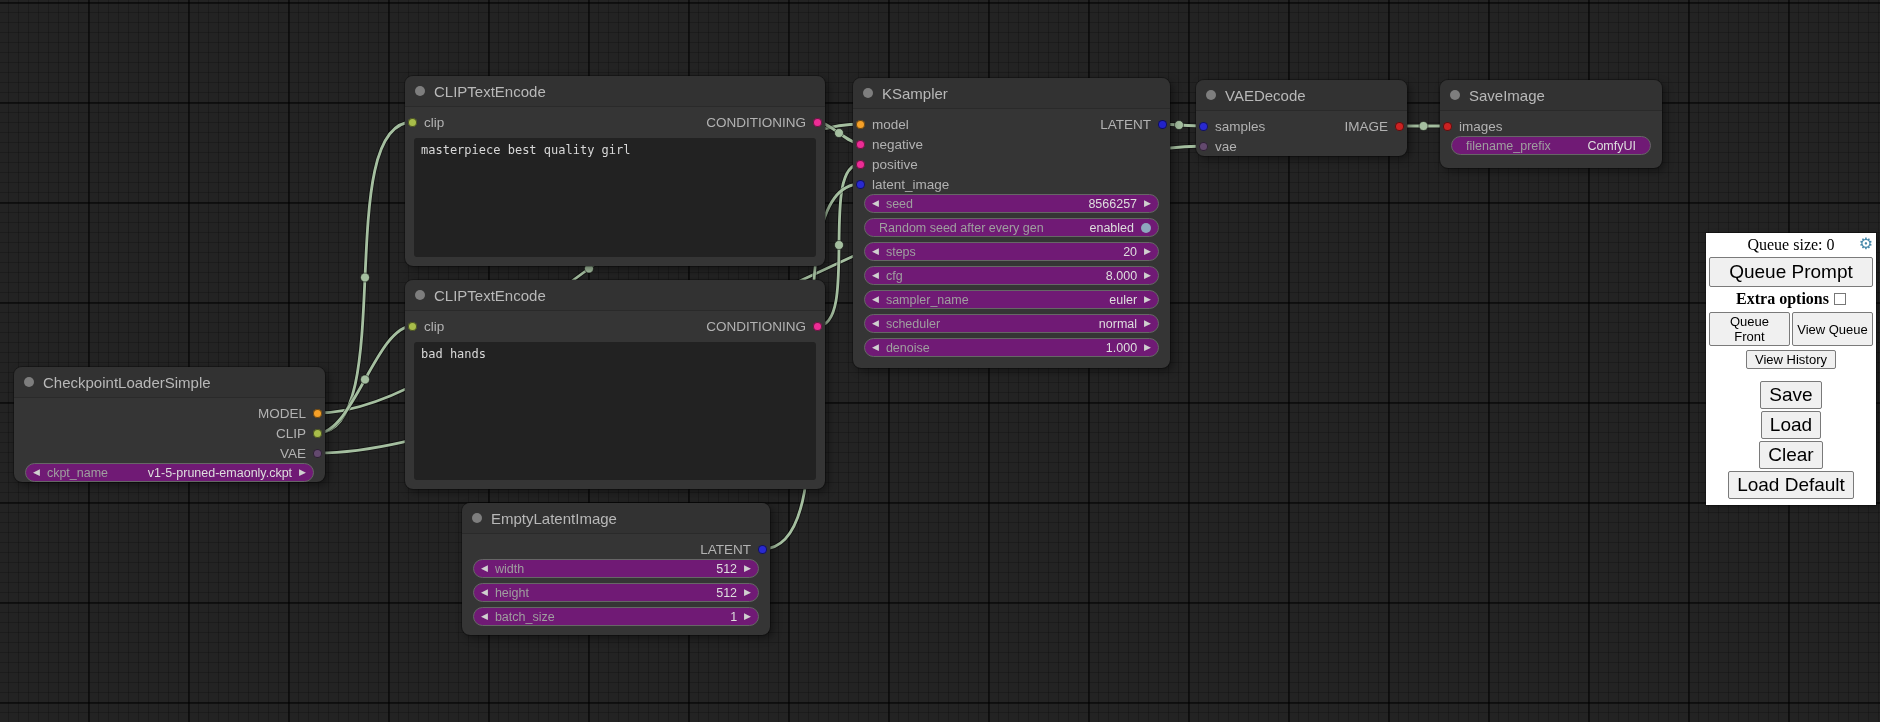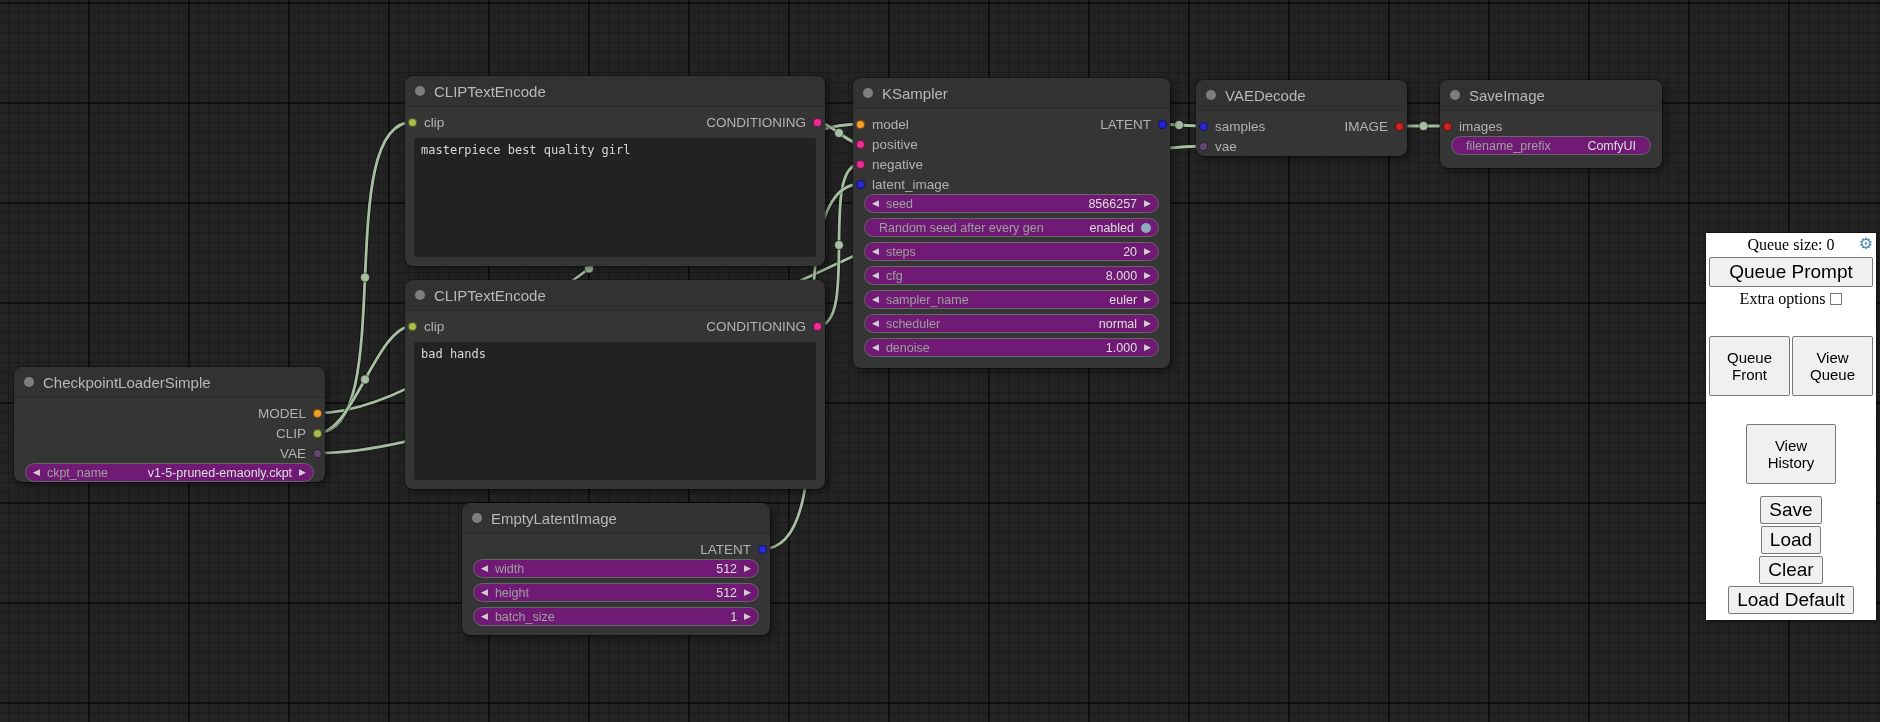--- a/index.html
+++ b/index.html
@@ -57,23 +57,23 @@
     padding:2px 3px 6px 3px;box-sizing:border-box;text-align:center;
   }
   .q-serif{font-family:"Liberation Serif",serif;font-size:16px;color:#000;}
   .q-header{position:relative;height:20px;display:flex;align-items:center;justify-content:center;}
   .q-gear{position:absolute;right:0;top:0;font-size:16px;line-height:18px;cursor:pointer;}
   .q-btn{
     font-family:"Liberation Sans",sans-serif;background:#f0f0f0;border:1px solid #7a7a7a;
     border-radius:2px;color:#000;cursor:pointer;
   }
   .q-big{font-size:19px;padding:2px 8px;}
-  .q-small{font-size:15px;padding:12px 4px;margin-top:24px;}
+  .q-small{font-size:13px;padding:1px 4px;}
   #btn-queue-prompt{display:block;width:100%;margin:2px 0 3px 0;font-size:19px;padding:3px 0;}
-  .q-extra{height:18px;display:flex;align-items:center;justify-content:center;gap:5px;margin-bottom:4px;}
+  .q-extra{height:18px;display:flex;align-items:center;justify-content:center;gap:5px;margin-bottom:4px;font-weight:bold;}
   .q-check{width:12px;height:12px;border:1px solid #777;background:#fff;display:inline-block;box-sizing:border-box;}
   .q-pair{display:flex;gap:2px;margin-bottom:4px;}
   .q-pair .q-btn{flex:1;}
   .q-stack{margin-top:12px;display:flex;flex-direction:column;align-items:center;gap:2px;}
 </style>
 </head>
 <body>
 
 <div id="canvas">
   <svg id="links" width="1880" height="722">
@@ -190,27 +190,27 @@
               <span class="port-label">model</span>
             </span>
             <span class="out-group">
               <span class="port-label">LATENT</span>
               <span class="port-dot" style="background: rgb(34, 34, 204);"></span>
             </span>
           </div>
           <div class="port-row">
             <span class="in-group">
               <span class="port-dot" style="background: rgb(236, 45, 149);"></span>
+              <span class="port-label">negative</span>
+            </span>
+          </div>
+          <div class="port-row">
+            <span class="in-group">
+              <span class="port-dot" style="background: rgb(236, 45, 149);"></span>
               <span class="port-label">positive</span>
-            </span>
-          </div>
-          <div class="port-row">
-            <span class="in-group">
-              <span class="port-dot" style="background: rgb(236, 45, 149);"></span>
-              <span class="port-label">negative</span>
             </span>
           </div>
           <div class="port-row">
             <span class="in-group">
               <span class="port-dot" style="background: rgb(41, 41, 208);"></span>
               <span class="port-label">latent_image</span>
             </span>
           </div>
           <div class="widgets">
             <div class="widget">

